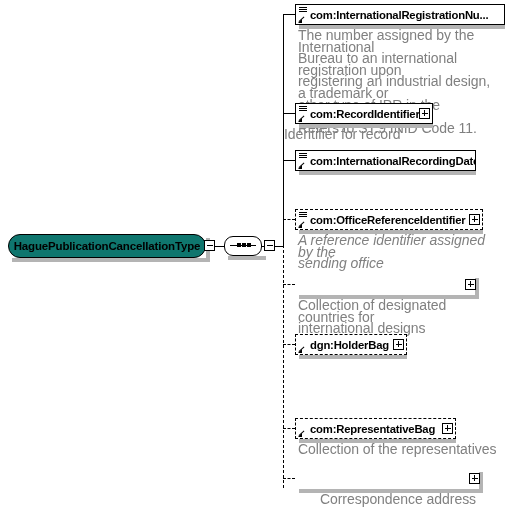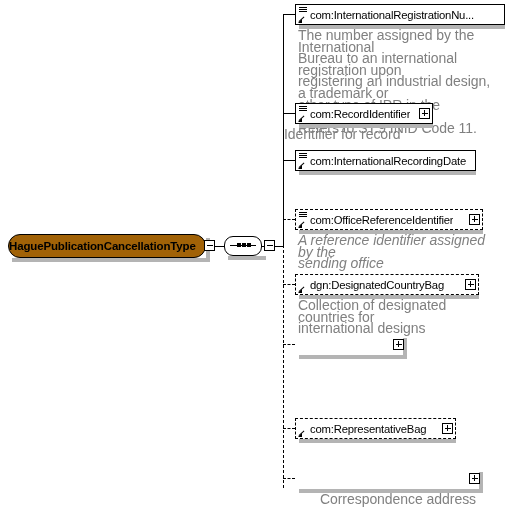--- a/index.html
+++ b/index.html
@@ -25,23 +25,24 @@
   
   .root-node {
     position: absolute;
     left: 8px;
     top: 234px;
     width: 198px;
     height: 24px;
     box-sizing: border-box;
     border: 1.4px solid #000;
     border-radius: 12px / 12px;
-    background: #a16207;
+    background: #0f766e;
     display: flex;
     align-items: center;
+    justify-content: center;
   }
   .root-node .root-label {
     font-size: 11.5px;
     font-weight: bold;
     color: #000;
     letter-spacing: -0.15px;
     white-space: nowrap;
   }
   .root-shadow {
     position: absolute;
@@ -167,21 +168,21 @@
     background: #b4b4b4;
   }
   .elem-shadow-r {
     position: absolute;
     width: 4px;
     background: #b4b4b4;
   }
 
   .elem-name {
     font-size: 11.3px;
-    font-weight: normal;
+    font-weight: bold;
     color: #000;
     letter-spacing: -0.2px;
     white-space: nowrap;
     overflow: hidden;
   }
 
   
   .elem-icon {
     position: relative;
     width: 13px;
@@ -322,47 +323,48 @@
     </span>
     <span class="elem-name">com:OfficeReferenceIdentifier</span>
   </div>
   <div class="box-sign plus" style="left:469px; top:213.5px;"></div>
   <div class="desc" style="left:298px; top:235px; width:200px;font-style:italic;">A reference identifier assigned by the
 sending office</div>
 
   <div class="dline-h" style="left:283px; top:284px; width:12px;"></div>
   <div class="elem-shadow" style="left:299px; top:295px; width:180px;"></div>
   <div class="elem-shadow-r" style="left:475px; top:278px; height:21px;"></div>
-  <div class="elem optional" style="left:295px; top:274px; width:184px;">
-    <span class="elem-icon arrow-only">
-      <span class="arrow-stem"></span>
-        <span class="arrow"></span>
-    </span>
-    <span class="elem-name">dgn:DesignatedCountryBag</span>
-  </div>
   <div class="box-sign plus" style="left:465px; top:278.5px;"></div>
   <div class="desc" style="left:298px; top:300px; width:200px;">Collection of designated countries for
 international designs</div>
 
   <div class="dline-h" style="left:283px; top:344px; width:12px;"></div>
   <div class="elem-shadow" style="left:299px; top:355px; width:108px;"></div>
   <div class="elem-shadow-r" style="left:403px; top:338px; height:21px;"></div>
+  <div class="elem optional" style="left:295px; top:334px; width:112px;">
+    <span class="elem-icon arrow-only">
+      <span class="arrow-stem"></span>
+        <span class="arrow"></span>
+    </span>
+    <span class="elem-name">dgn:HolderBag</span>
+  </div>
   <div class="box-sign plus" style="left:393px; top:338.5px;"></div>
 
   <div class="dline-h" style="left:283px; top:428px; width:12px;"></div>
   <div class="elem-shadow" style="left:299px; top:439px; width:157px;"></div>
   <div class="elem-shadow-r" style="left:452px; top:422px; height:21px;"></div>
   <div class="elem optional" style="left:295px; top:418px; width:161px;">
     <span class="elem-icon arrow-only">
       <span class="arrow-stem"></span>
         <span class="arrow"></span>
     </span>
     <span class="elem-name">com:RepresentativeBag</span>
   </div>
   <div class="box-sign plus" style="left:442px; top:422.5px;"></div>
+  <div class="desc" style="left:298px; top:444px; width:200px;">Collection of the representatives</div>
 
   <div class="dline-h" style="left:283px; top:478px; width:12px;"></div>
   <div class="elem-shadow" style="left:299px; top:489px; width:184px;"></div>
   <div class="elem-shadow-r" style="left:479px; top:472px; height:21px;"></div>
   <div class="box-sign plus" style="left:469px; top:472.5px;"></div>
   <div class="desc" style="left:298px; top:494px; width:200px;text-align:center;">Correspondence address</div>
 
 </div>
 
 </body></html>

